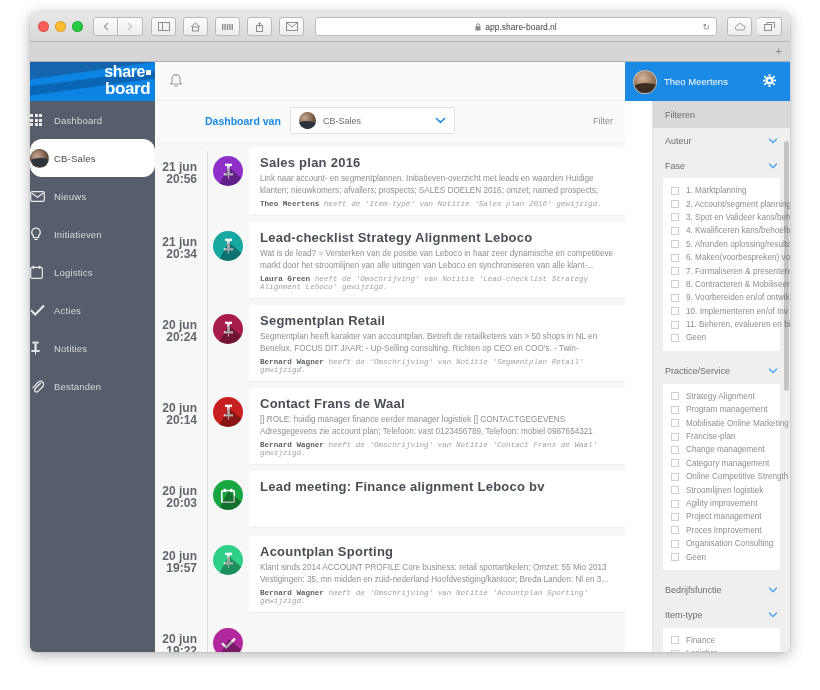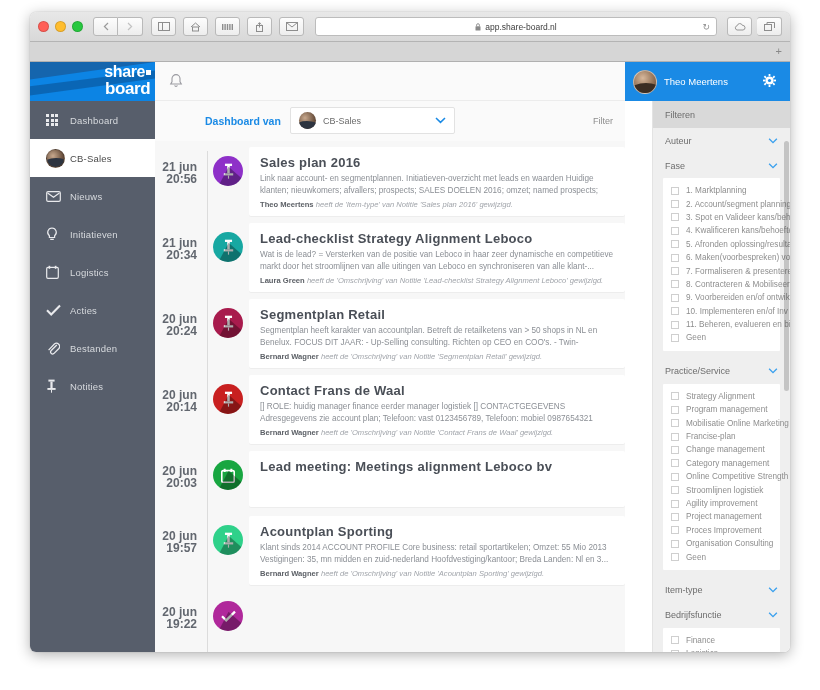--- a/index.html
+++ b/index.html
@@ -63,22 +63,22 @@
   }
   .logo .txt{
     position:absolute; right:4px; top:1px; text-align:center; color:#fff;
     font-weight:bold; font-size:16px; line-height:17px; letter-spacing:-.4px;
   }
   .logo .txt .l2{ font-size:17px; }
   .logo .dot{ display:inline-block; width:5px; height:5px; background:#fff; vertical-align:2px; margin-left:1px;}
 
   .navlist{ padding-top:0; }
   .navitem{
-    display:flex; align-items:center; height:38px; padding-left:16px;
-    color:#d7dade; font-size:9.5px; letter-spacing:.2px;
+    display:flex; align-items:center; height:38px; padding-left:0;
+    color:#d7dade; font-size:9.5px; letter-spacing:.2px;border-radius:12px;
   }
   .navitem .ico{ width:24px; display:flex; align-items:center; justify-content:flex-start; color:#e9eaed; }
   .navitem.active{ background:#ffffff; color:#4a4a4a; }
   .navitem.active .ico{ color:#4a4a4a; }
   .avatar-sm{
     width:19px; height:19px; border-radius:50%; margin-right:5px;
     background:radial-gradient(circle at 35% 35%,#c8a98e,#6d5340 60%,#3a2d25);
     border:1px solid rgba(0,0,0,.15); position:relative; overflow:hidden;
   }
   .avatar-sm::after{
@@ -142,21 +142,21 @@
     position:absolute; right:0; bottom:0; width:100%; height:100%;
     background:rgba(0,0,0,.32); clip-path:polygon(52% 36%,100% 78%,100% 100%,18% 100%);
   }
   .disc .gl{ position:absolute; inset:0; display:flex; align-items:center; justify-content:center; color:#fff; }
   .fcard{
     flex:1; background:#fff; border-radius:2px; padding:8px 11px 7px 11px;
     box-shadow:0 1px 0 rgba(0,0,0,.04); min-height:56px;
   }
   .ftitle{ font-size:13px; font-weight:bold; color:#4a4f57; letter-spacing:.25px; margin-bottom:3px; }
   .fbody{ font-size:8.2px; color:#8b8f95; line-height:11.5px; max-height:23px; overflow:hidden; }
-  .fmeta{ font-size:7.6px; color:#a0a4aa; font-style:italic; margin-top:4px; }
+  .fmeta{ font-size:7.6px; color:#a0a4aa; font-style:italic; margin-top:4px;font-family:Liberation Mono, monospace; }
   .fmeta b{ color:#5d6167; font-style:normal; font-weight:bold; }
   .fcard.empty .fbody{ height:13px; }
 
   
   .filterpanel{
     position:absolute; right:0; top:39px; bottom:0; width:138px; background:#efefef;
     border-left:1px solid #e3e3e3; overflow:hidden;
   }
   .fphead{ height:27px; background:#d9d9d9; display:flex; align-items:center; padding-left:12px;
            font-size:9px; color:#6d6d6d; }
@@ -341,37 +341,37 @@
             <span class="ico">
               <svg width="15" height="12" viewBox="0 0 15 12">
                   <polyline points="1,6.3 5.2,10.4 14,1.6" fill="none" stroke="currentColor" stroke-width="2.1"></polyline>
                 </svg>
             </span>
             <span>Acties</span>
           </div>
 
           <div class="navitem">
             <span class="ico">
-              <svg width="14" height="14" viewBox="0 0 14 14">
-                  <path d="M10.8 4 L5 9.8 a2 2 0 0 0 2.8 2.8 l5.1-5.1 a3.2 3.2 0 0 0-4.5-4.5 L2.6 9.1" fill="none" stroke="currentColor" stroke-width="1.3"></path>
-                </svg>
-            </span>
-            <span>Bestanden</span>
-          </div>
-
-          <div class="navitem">
-            <span class="ico">
               <svg width="11" height="14" viewBox="0 0 11 14">
                   <rect x="2.4" y=".6" width="6.2" height="2" fill="currentColor"></rect>
                   <rect x="4.4" y="2.6" width="2.2" height="6.4" fill="currentColor"></rect>
                   <rect x="1.4" y="9" width="8.2" height="1.9" fill="currentColor"></rect>
                   <rect x="5" y="10.9" width="1" height="2.8" fill="currentColor"></rect>
                 </svg>
             </span>
             <span>Notities</span>
+          </div>
+
+          <div class="navitem">
+            <span class="ico">
+              <svg width="14" height="14" viewBox="0 0 14 14">
+                  <path d="M10.8 4 L5 9.8 a2 2 0 0 0 2.8 2.8 l5.1-5.1 a3.2 3.2 0 0 0-4.5-4.5 L2.6 9.1" fill="none" stroke="currentColor" stroke-width="1.3"></path>
+                </svg>
+            </span>
+            <span>Bestanden</span>
           </div>
         </div>
       </div>
 
       <div class="topbar">
         <span class="bell">
           <svg width="14" height="16" viewBox="0 0 14 16">
               <path d="M7 1.6 a4 4 0 0 1 4 4 v3.2 l1.3 2.2 H1.7 L3 8.8 V5.6 a4 4 0 0 1 4-4 Z" fill="none" stroke="currentColor" stroke-width="1.1"></path>
               <path d="M5.6 12.4 a1.5 1.5 0 0 0 2.8 0" fill="none" stroke="currentColor" stroke-width="1.1"></path>
             </svg>
@@ -522,21 +522,21 @@
                     <svg width="14" height="15" viewBox="0 0 13 14">
                       <rect x=".7" y="2.4" width="11.6" height="10.9" rx="1.3" fill="none" stroke="#fff" stroke-width="1.5"></rect>
                       <line x1="3.4" y1=".8" x2="3.4" y2="3.8" stroke="#fff" stroke-width="1.8"></line>
                       <line x1="9.6" y1=".8" x2="9.6" y2="3.8" stroke="#fff" stroke-width="1.8"></line>
                     </svg>
                   </div>
                   <div class="shade"></div>
                 </div>
               </div>
               <div class="fcard empty">
-                <div class="ftitle">Lead meeting: Meetings alignment Leboco bv</div>
+                <div class="ftitle">Lead meeting: Finance alignment Leboco bv</div>
                 <div class="fbody"></div>
               </div>
             </div>
             <div class="fitem">
               <div class="ftime">
                 <div>20 jun</div>
                 <div>19:57</div>
               </div>
               <div class="ficon">
                 <div class="disc" style="background: rgb(47, 209, 138);">
@@ -709,31 +709,31 @@
               <div class="fprow">
                 <span class="cbx"></span>
                 <span>Organisation Consulting</span>
               </div>
               <div class="fprow">
                 <span class="cbx"></span>
                 <span>Geen</span>
               </div>
             </div>
             <div class="fpsec">
+              <span>Bedrijfsfunctie</span>
+              <span class="chev"><svg width="10" height="6" viewBox="0 0 11 7">
+                  <polyline points="1,1 5.5,5.4 10,1" fill="none" stroke="currentColor" stroke-width="1.6"></polyline>
+                </svg></span>
+            </div>
+            <div class="fpsec">
               <span>Item-type</span>
               <span class="chev"><svg width="10" height="6" viewBox="0 0 11 7">
                   <polyline points="1,1 5.5,5.4 10,1" fill="none" stroke="currentColor" stroke-width="1.6"></polyline>
                 </svg></span>
             </div>
-            <div class="fpsec">
-              <span>Bedrijfsfunctie</span>
-              <span class="chev"><svg width="10" height="6" viewBox="0 0 11 7">
-                  <polyline points="1,1 5.5,5.4 10,1" fill="none" stroke="currentColor" stroke-width="1.6"></polyline>
-                </svg></span>
-            </div>
             <div class="fpbox">
               <div class="fprow">
                 <span class="cbx"></span>
                 <span>Finance</span>
               </div>
               <div class="fprow">
                 <span class="cbx"></span>
                 <span>Logistics</span>
               </div>
             </div>

